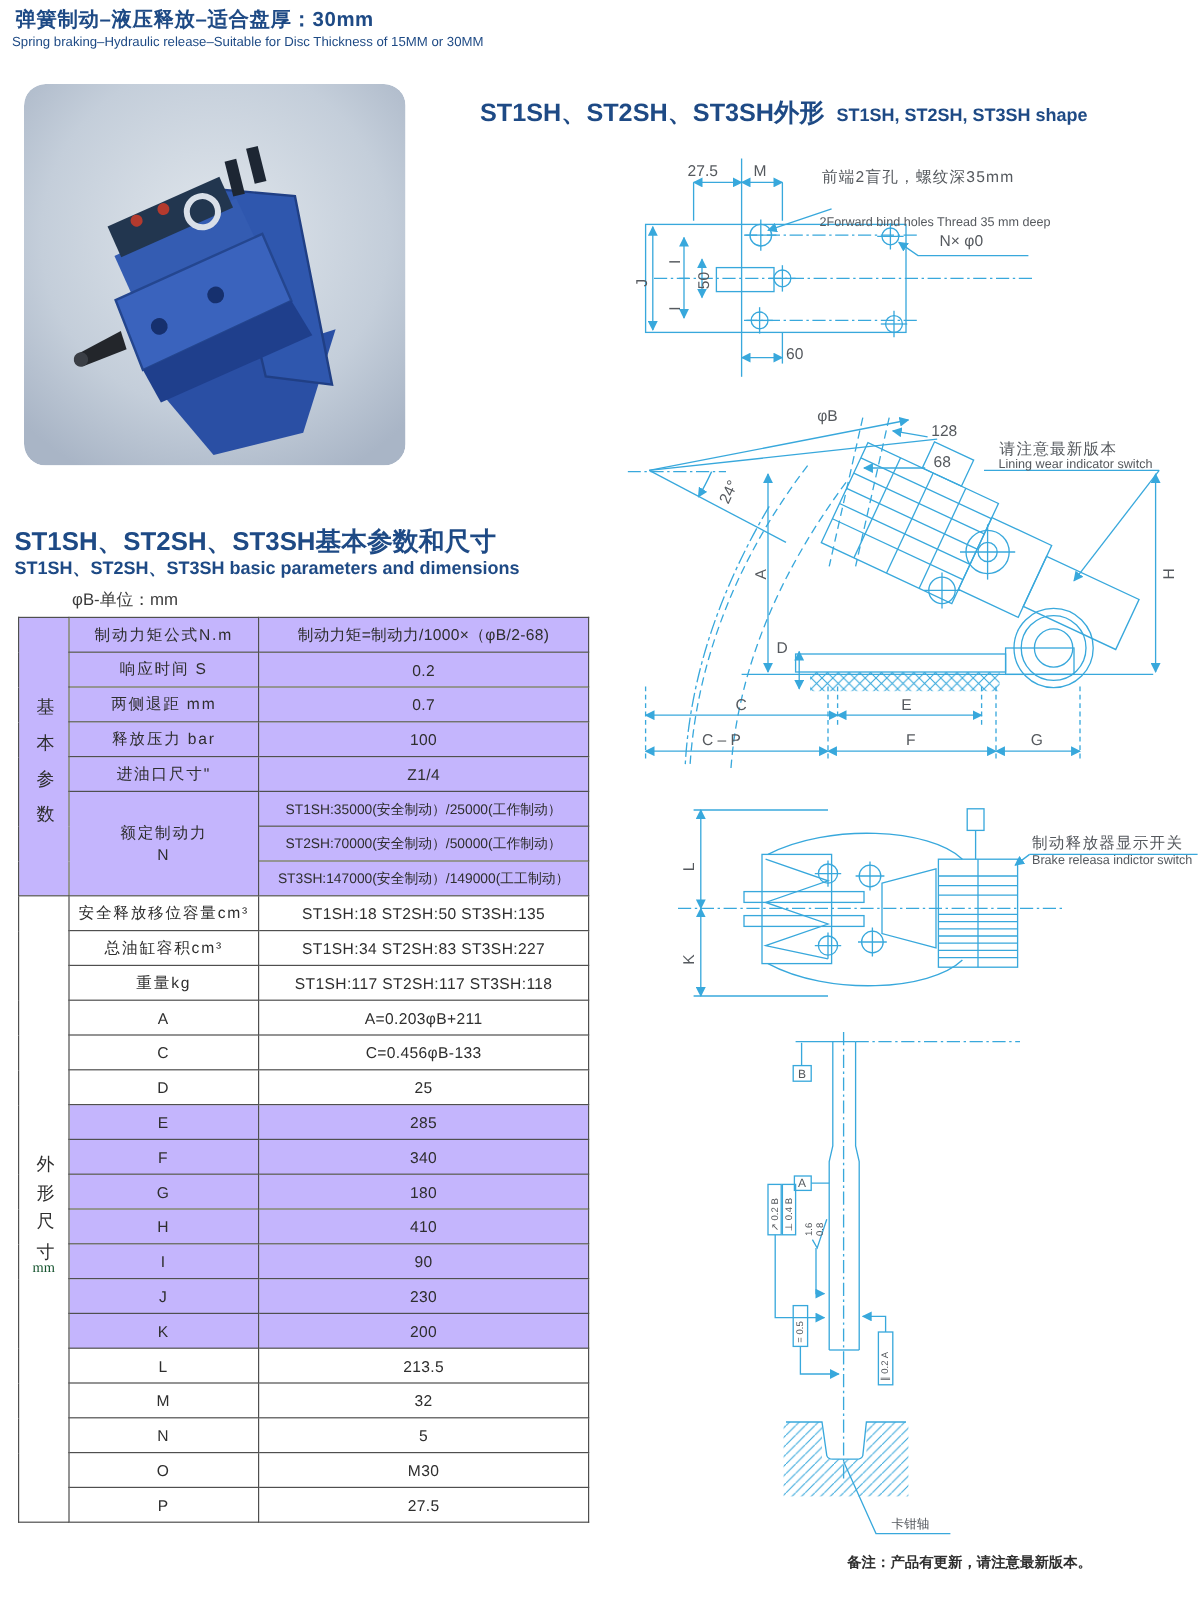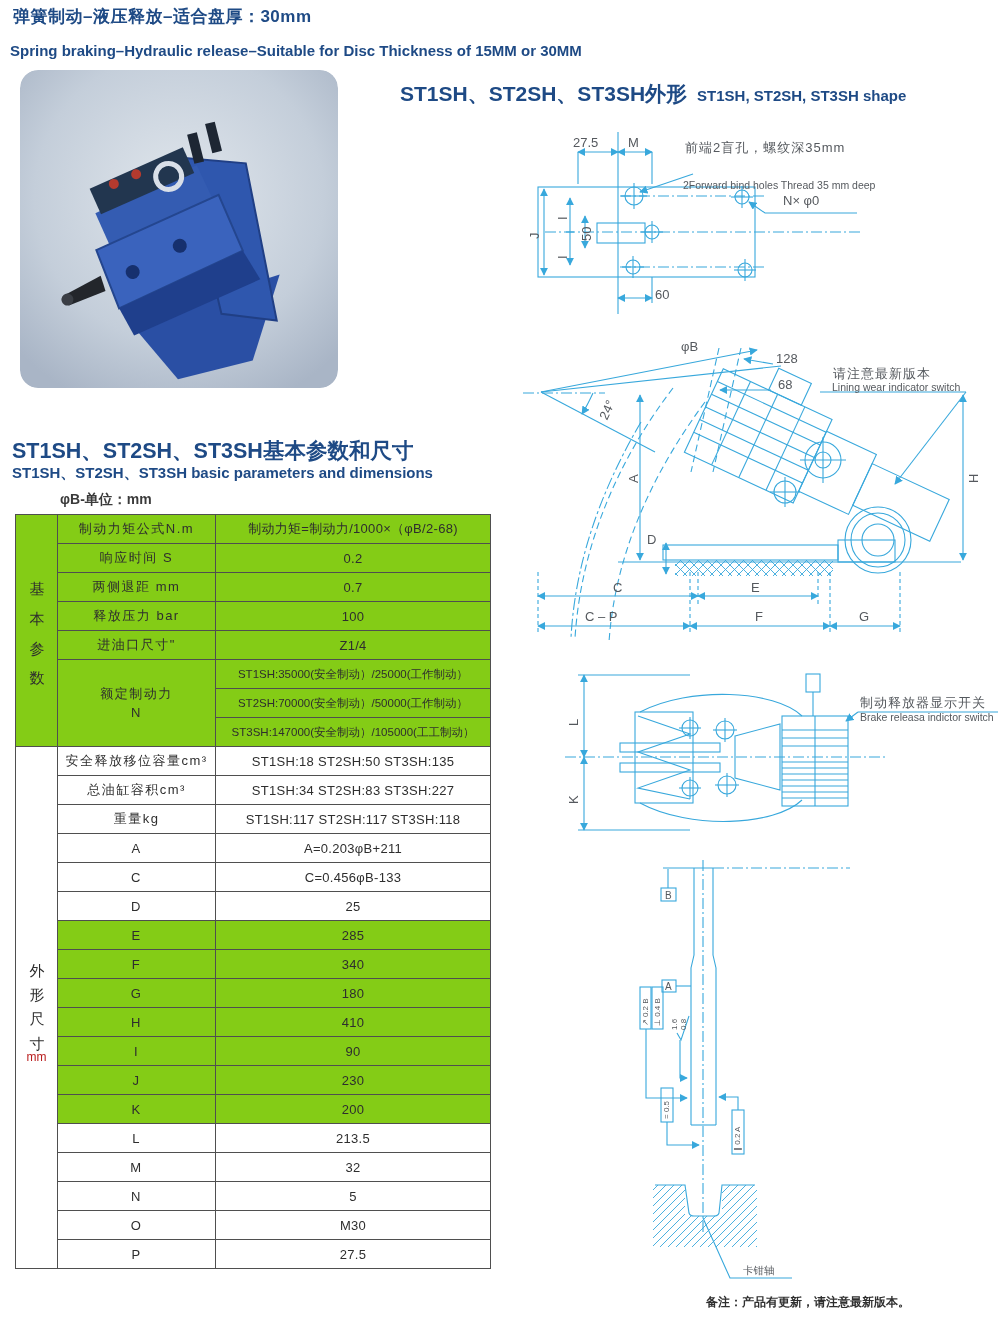--- a/index.html
+++ b/index.html
@@ -1,44 +1,44 @@
 <!DOCTYPE html>
 <html><head>
 <meta charset="utf-8">
 <style>
   html,body{margin:0;padding:0;background:#fff;}
   #page{position:relative;width:1000px;height:1337px;background:#fff;overflow:hidden;
         font-family:"Liberation Sans","DejaVu Sans",sans-serif;}
   .abs{position:absolute;}
   
   .title-cn{left:13px;top:5px;font-size:17px;font-weight:bold;color:#1e4a85;letter-spacing:.5px;white-space:nowrap;}
-  .title-en{left:10px;top:42px;font-size:15px;font-weight:bold;color:#1e4a85;white-space:nowrap;}
+  .title-en{left:10px;top:29px;font-size:11px;font-weight:normal;color:#1e4a85;white-space:nowrap;}
   .shape-head{left:400px;top:80px;display:flex;align-items:baseline;gap:10px;white-space:nowrap;}
   .shape-cn{font-size:21px;font-weight:bold;color:#1e4a85;}
   .shape-en{font-size:15px;font-weight:bold;color:#1e4a85;}
   .params-cn{left:12px;top:436px;font-size:21.5px;font-weight:bold;color:#1e4a85;white-space:nowrap;}
   .params-en{left:12px;top:464px;font-size:15px;font-weight:bold;color:#1e4a85;white-space:nowrap;}
-  .unit-note{left:60px;top:491px;font-size:14px;font-weight:bold;color:#3a3a3a;white-space:nowrap;}
+  .unit-note{left:60px;top:491px;font-size:14px;font-weight:normal;color:#3a3a3a;white-space:nowrap;}
   .footer-note{left:706px;top:1294px;font-size:12px;font-weight:bold;color:#2f2f2f;white-space:nowrap;}
   
   .photo{left:20px;top:70px;width:318px;height:318px;border-radius:18px;overflow:hidden;}
   
   .ptable{left:15px;top:514px;border-collapse:collapse;table-layout:fixed;width:475px;}
   .ptable td{border:1.5px solid #4f4f4f;height:28px;text-align:center;vertical-align:middle;
              font-size:13px;color:#2e2e2e;padding:0 3px;overflow:hidden;white-space:nowrap;}
-  .ptable tr.g td{background:#84cc16;}
+  .ptable tr.g td{background:#c4b5fd;}
   .ptable td.w{background:#fff !important;}
   .c0{width:42px;}.c1{width:158px;}.c2{width:275px;}
   .lab{letter-spacing:1.5px;}
   .val{letter-spacing:.3px;}
   .val.sm{font-size:11.5px;letter-spacing:0;}
   .vt{writing-mode:vertical-lr;text-orientation:upright;letter-spacing:30px;font-size:15px;color:#2e2e2e;}
   .stubcol{display:flex;flex-direction:column;align-items:center;justify-content:center;gap:2px;}
   .vt2{writing-mode:vertical-lr;text-orientation:upright;letter-spacing:24px;font-size:15px;color:#2e2e2e;}
-  .unit2{font-size:12px;color:#b91c1c;}
+  .unit2{font-size:12px;color:#14532d;font-family:Liberation Serif, serif;}
   .stack span{display:block;line-height:1.5;}
   
   .draw{position:absolute;}
   .draw svg{position:absolute;left:0;top:0;}
   .dl{position:absolute;color:#55595e;font-size:13px;white-space:nowrap;line-height:1;}
   .dl.sm{font-size:10.5px;}
   .dl.cnote{font-size:13px;letter-spacing:1px;}
   .rot{transform:rotate(-90deg);transform-origin:0 0;}
   .tiny{font-size:8px;}
 </style>
@@ -363,21 +363,21 @@
               <span>额定制动力</span>
               <span>N</span>
             </div>
         </td>
         <td class="val sm">ST1SH:35000(安全制动）/25000(工作制动）</td>
       </tr>
       <tr class="g">
           <td class="val sm">ST2SH:70000(安全制动）/50000(工作制动）</td>
         </tr>
       <tr class="g">
-          <td class="val sm">ST3SH:147000(安全制动）/105000(工工制动）</td>
+          <td class="val sm">ST3SH:147000(安全制动）/149000(工工制动）</td>
         </tr>
       <tr>
         <td rowspan="18" class="w">
           <div class="stubcol">
               <span class="vt2">外形尺寸</span>
               <span class="unit2">mm</span>
             </div>
         </td>
         <td class="lab">安全释放移位容量cm³</td>
         <td class="val">ST1SH:18  ST2SH:50  ST3SH:135</td>

